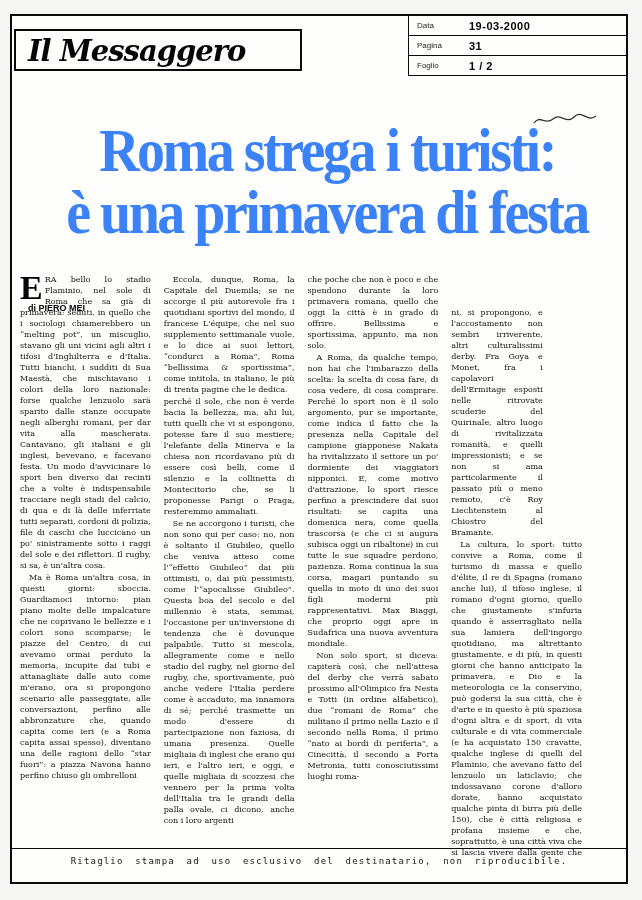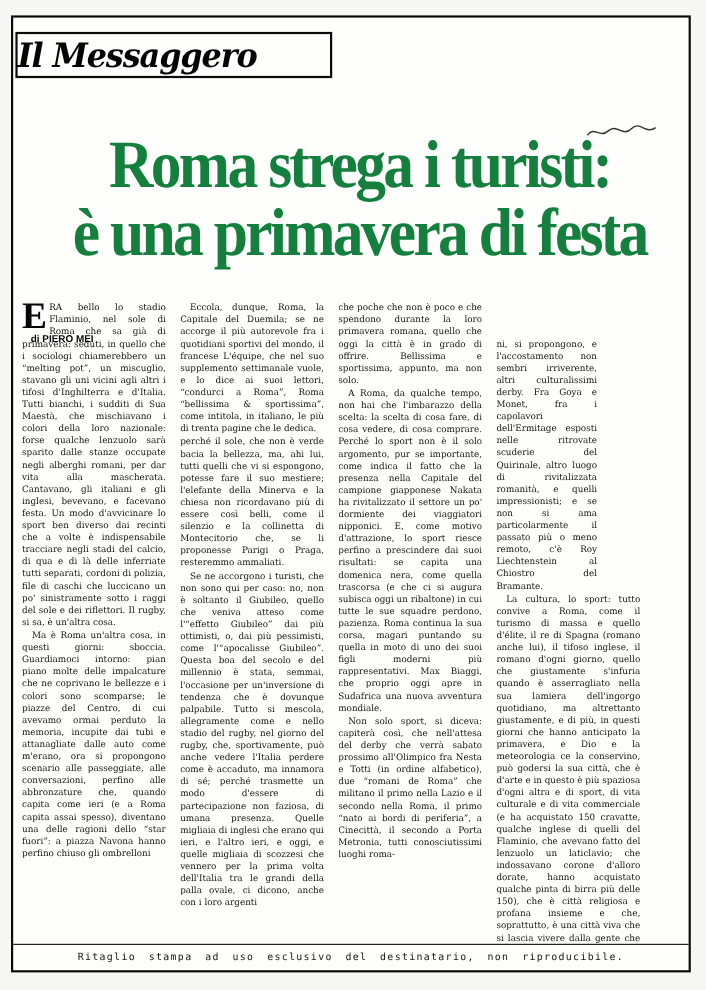--- a/index.html
+++ b/index.html
@@ -10,21 +10,21 @@
     color:#111;
     overflow:hidden;
   }
   .sheet{
     position:absolute;left:10px;top:14px;width:618px;height:870px;
     background:#fefefd;border:2px solid #0a0a0a;box-sizing:border-box;
   }
   
   .masthead-box{
     position:absolute;left:2px;top:13px;width:288px;height:42px;
-    border:2px solid #0a0a0a;display:flex;align-items:center;box-sizing:border-box;
+    border:2px solid #0a0a0a;display:flex;align-items:center;padding-left:12px;box-sizing:border-box;
   }
   .masthead{
     font-family:"DejaVu Serif", serif;font-style:italic;font-weight:bold;
     font-size:29px;letter-spacing:-1px;color:#050505;
     transform:scaleY(1.05);white-space:nowrap;
   }
   .stamp{
     position:absolute;right:0;top:0;width:218px;
     border-left:1.5px solid #0a0a0a;box-sizing:border-box;background:#fefefd;
   }
@@ -46,21 +46,21 @@
     padding:3px 8px 7px 6px;box-sizing:border-box;
   }
   .kicker{
     font-family:"Liberation Sans", sans-serif;font-weight:bold;
     font-size:9.5px;letter-spacing:.1px;color:#050505;
   }
   .squiggle{position:absolute;right:28px;top:96px;}
   
   .headline{
     position:absolute;left:0;right:0;top:100px;text-align:center;
-    font-family:"Liberation Serif", serif;font-weight:bold;color:#15803d;padding-left:16px;
+    font-family:"Liberation Serif", serif;font-weight:bold;color:#3b82f6;padding-left:16px;
   }
   .headline .hl-line{
     font-size:56px;letter-spacing:-2.5px;line-height:62px;
     transform:scaleY(1.1);transform-origin:center top;white-space:nowrap;
   }
   
   .byline{
     position:absolute;left:16px;top:243px;
     font-family:"Liberation Sans", sans-serif;font-weight:bold;font-size:9px;color:#050505;margin-top:44px;
   }
@@ -75,38 +75,52 @@
   }
   .para{margin:0 0 1px 0;}
   .para.indent{text-indent:9px;}
   .para.narrow{width:70%;margin-top:33px;}
   .dropcap{
     float:left;font-weight:bold;font-size:34px;line-height:27px;
     padding-right:2px;color:#050505;font-family:"Liberation Serif", serif;
   }
   
   .footer{
-    position:absolute;left:0;right:0;bottom:0;height:23px;
+    position:absolute;left:0;right:0;bottom:10px;height:23px;
     border-top:1.5px solid #0a0a0a;
     display:flex;align-items:center;justify-content:center;text-align:center;
   }
   .footer-text{
     font-family:"DejaVu Sans Mono", monospace;font-size:9px;
     letter-spacing:1.2px;word-spacing:5px;color:#151515;
   }
 </style>
 </head>
 <body>
 
 <div class="sheet">
 
   <div class="masthead-box">
     <span class="masthead">Il Messaggero</span>
   </div>
 
+  <div class="stamp">
+    <div class="stamp-row">
+      <span class="stamp-label">Data</span>
+      <span class="stamp-value">19-03-2000</span>
+    </div>
+    <div class="stamp-row">
+      <span class="stamp-label">Pagina</span>
+      <span class="stamp-value">31</span>
+    </div>
+    <div class="stamp-row">
+      <span class="stamp-label">Foglio</span>
+      <span class="stamp-value">1 / 2</span>
+    </div>
+  </div>
 
   <svg class="squiggle" width="66" height="16" viewBox="0 0 66 16">
     <path d="M2,11 C8,2 13,14 21,7 S34,13 42,5 55,11 64,4" stroke="#333" fill="none" stroke-width="1.3"></path>
   </svg>
 
   <div class="headline">
     <div class="hl-line">Roma strega i turisti:</div>
     <div class="hl-line">è una primavera di festa</div>
   </div>
 

